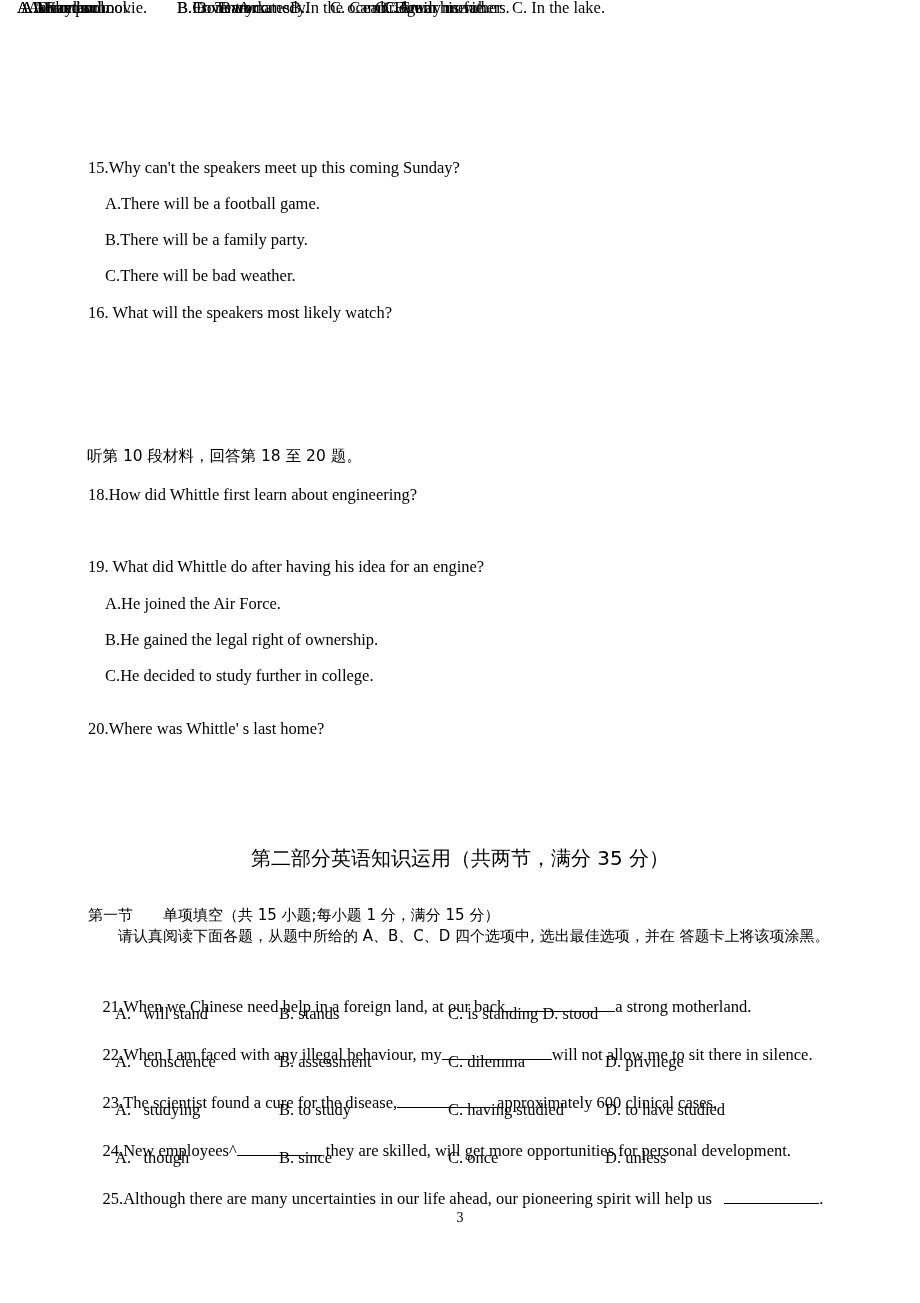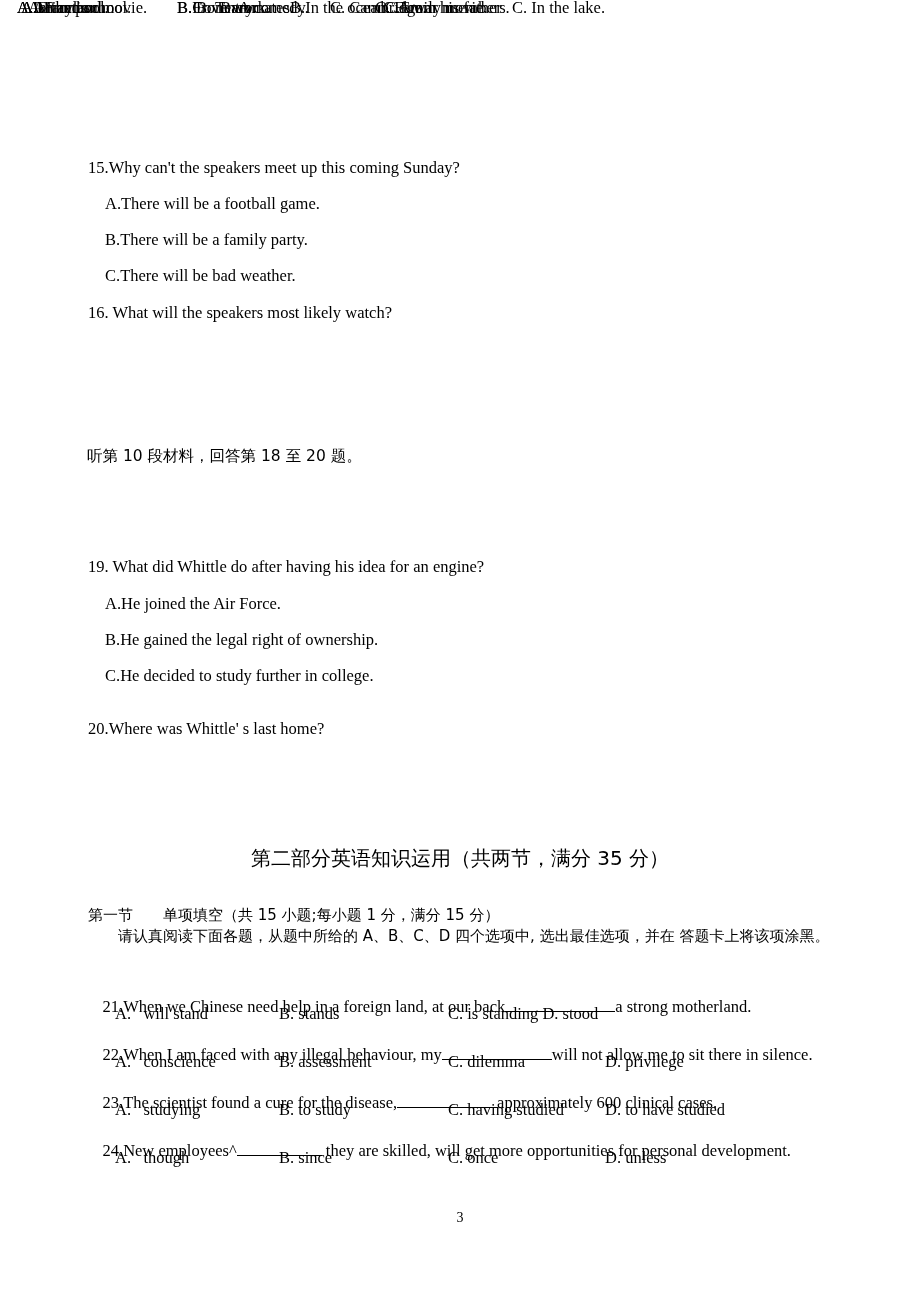--- a/index.html
+++ b/index.html
@@ -130,20 +130,21 @@
   </div>
 
   <div class="opts" style="top:414px;">
     <span class="opt" style="left:21px;">A.Friends.</span>
     <span class="opt" style="left:196px;">B. Teammates.</span>
     <span class="opt" style="left:375px;">C. Family members.</span>
   </div>
 
   <div class="row cn" style="left:87px; top:449px;">听第 10 段材料，回答第 18 至 20 题。</div>
 
+  <div class="row q" style="top:487px;">18.How did Whittle first learn about engineering?</div>
   <div class="opts" style="top:523px;">
     <span class="opt" style="left:21px;padding-left:7px;">A.From school.</span>
     <span class="opt" style="left:177px;">B.From work.</span>
     <span class="opt" style="left:385px;">C.From his father</span>
   </div>
 
   <div class="row q" style="top:559px;">19. What did Whittle do after having his idea for an engine?</div>
   <div class="row" style="left:105px; top:596px;">A.He joined the Air Force.</div>
   <div class="row" style="left:105px; top:632px;">B.He gained the legal right of ownership.</div>
   <div class="row" style="left:105px; top:668px;">C.He decided to study further in college.</div>
@@ -192,16 +193,19 @@
   <div class="mc-stem" style="top:1126px;">
     <span>24.New employees^</span><span class="blank b-85"></span><span> they are skilled, will get more opportunities for personal development.</span>
   </div>
   <div class="mc-opts" style="top:1150px;">
     <span class="opt" style="left:29px;">A.   though</span>
     <span class="opt" style="left:193px;">B. since</span>
     <span class="opt" style="left:362px;">C. once</span>
     <span class="opt" style="left:519px;">D. unless</span>
   </div>
 
+  <div class="mc-stem" style="top:1174px;">
+    <span>25.Although there are many uncertainties in our life ahead, our pioneering spirit will help us   </span><span class="blank b-95"></span><span>.</span>
+  </div>
 
   <div class="page-no" style="top:1210px;">3</div>
 
 </div>
 
 </body></html>

